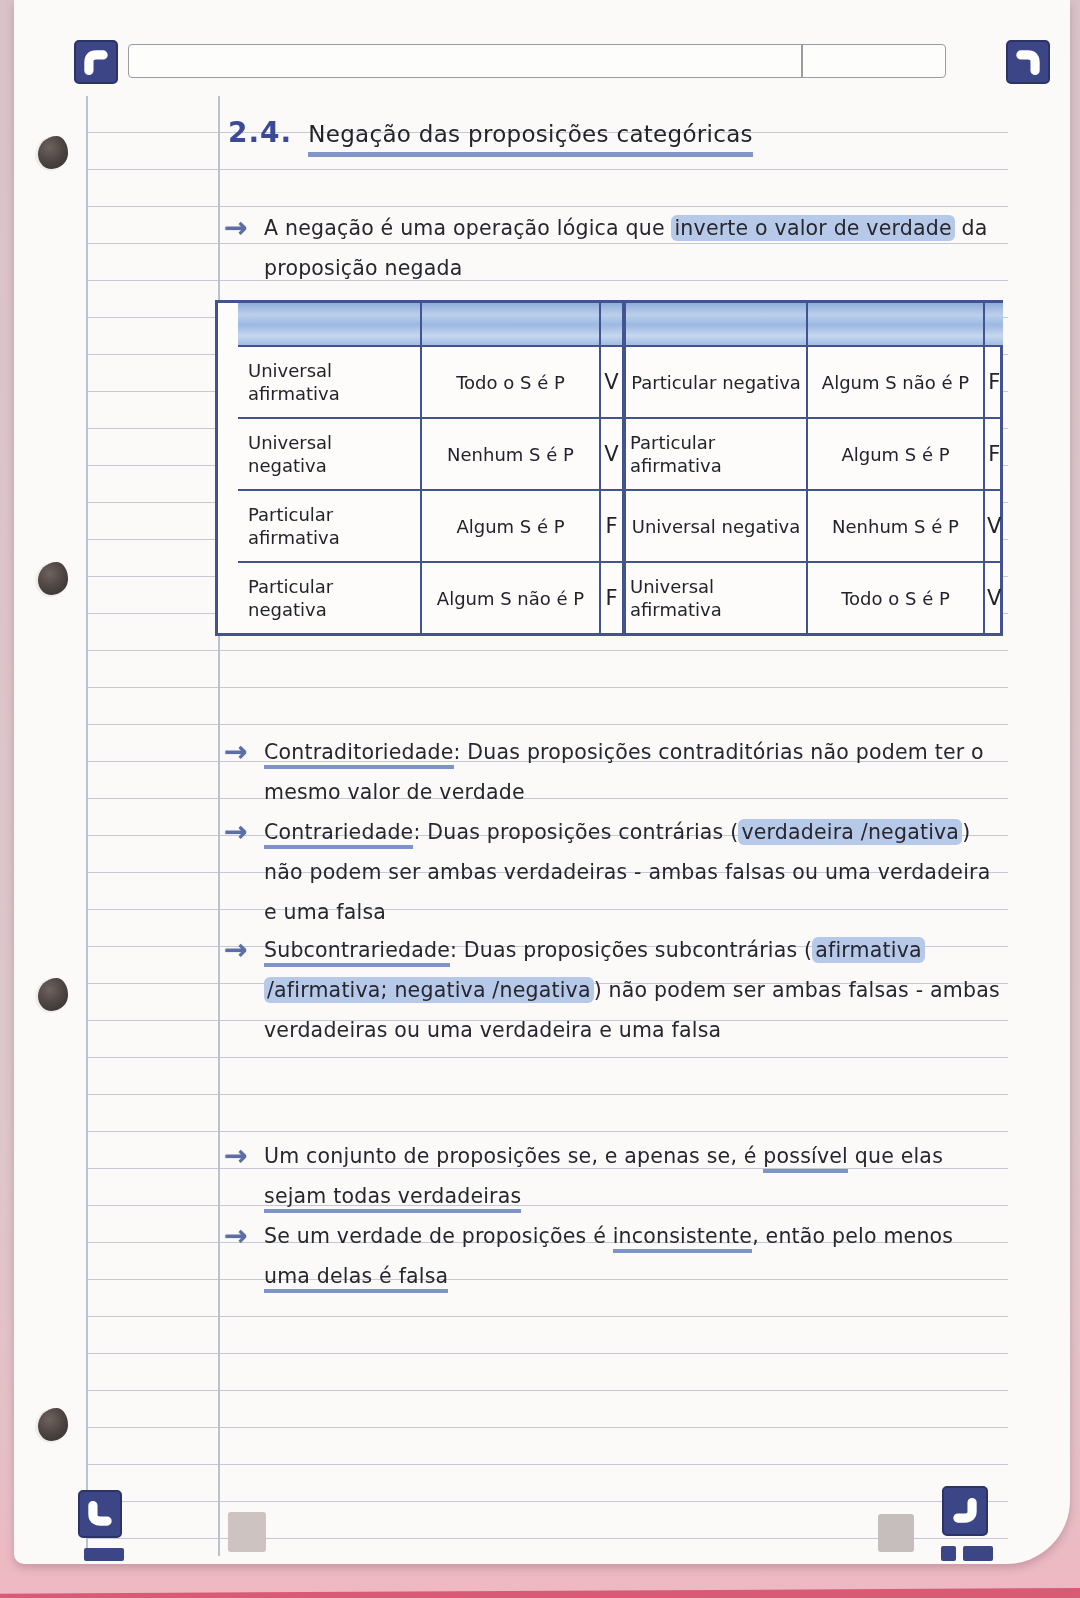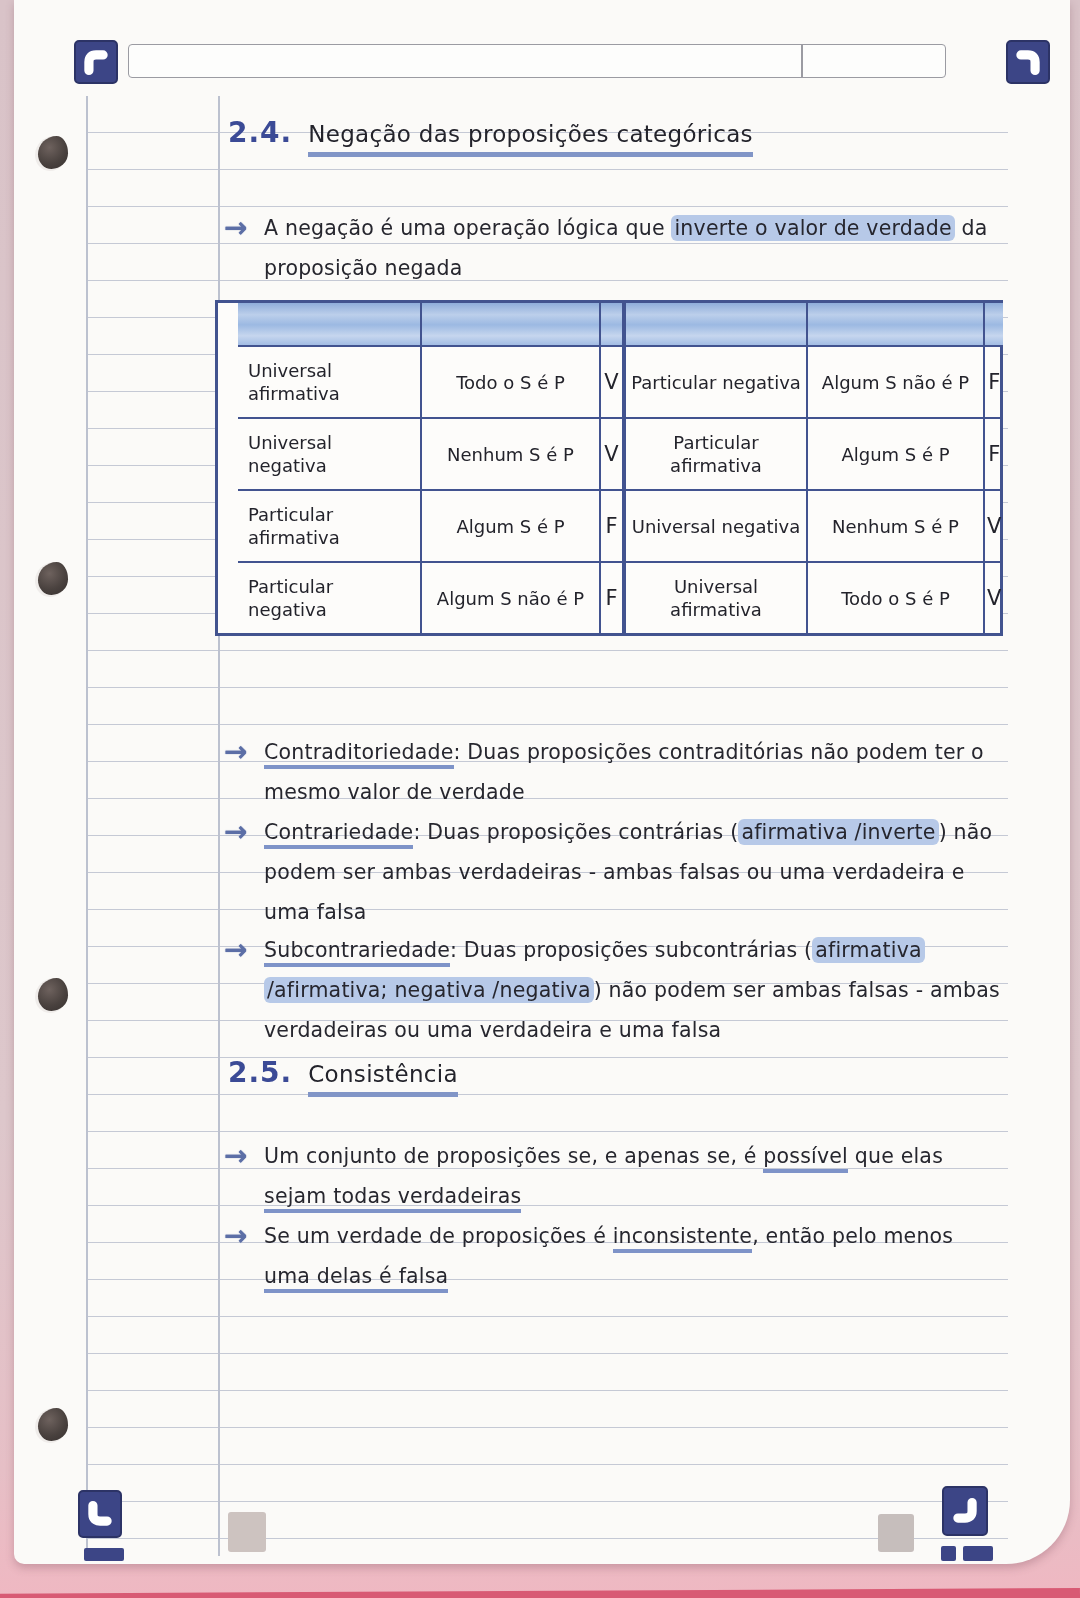--- a/index.html
+++ b/index.html
@@ -75,21 +75,21 @@
 
   
   .ctable {
     position:absolute; left:215px; top:300px; width:788px;
     border:3px solid #42538f; background:#fdfcfa;
     display:grid; grid-template-columns:184px 179px 23px 184px 177px 1fr;padding-left:20px;
   }
   .tc, .th {
     border-right:2px solid #42538f; border-top:2px solid #42538f;
     display:flex; align-items:center; justify-content:center;
-    text-align:center; font-size:18px; line-height:23px; color:#23232b; padding:5px 4px;
+    font-size:18px; line-height:23px; color:#23232b; padding:5px 4px;
   }
   .tc { min-height:72px; }
   .th {
     height:42px; border-top:none;
     background:linear-gradient(180deg,#8fadda 0%,#bccfeb 28%,#9cb9e2 52%,#c6d6ee 78%,#a3bde4 100%);
   }
   .tc:nth-of-type(6n+1), .th:nth-of-type(6n+1) { justify-content:flex-start; text-align:left; padding-left:10px; }
   .tc.vf { font-size:21px; padding:2px; }
   .tc:nth-of-type(6n), .th:nth-of-type(6n) { border-right:none; }
   .tc:nth-of-type(6n+4), .th:nth-of-type(6n+4) { border-left:2px solid #42538f; }
@@ -186,31 +186,28 @@
     <div class="tc vf">V</div>
   </div>
 
   <div class="bullet" style="top:732px">
     <span class="arrow">→</span>
     <p class="btext"><span class="seg label">Contraditoriedade</span><span class="seg plain">: Duas proposições contraditórias não podem ter o mesmo valor de verdade</span></p>
   </div>
 
   <div class="bullet" style="top:812px">
     <span class="arrow">→</span>
-    <p class="btext"><span class="seg label">Contrariedade</span><span class="seg plain">: Duas proposições contrárias (</span><span class="seg highlight">afirmativa /inverte</span><span class="seg plain">) não podem ser ambas verdadeiras - ambas falsas ou uma verdadeira e uma falsa</span></p>
+    <p class="btext"><span class="seg label">Contrariedade</span><span class="seg plain">: Duas proposições contrárias (</span><span class="seg highlight">verdadeira /negativa</span><span class="seg plain">) não podem ser ambas verdadeiras - ambas falsas ou uma verdadeira e uma falsa</span></p>
   </div>
 
   <div class="bullet" style="top:930px">
     <span class="arrow">→</span>
     <p class="btext"><span class="seg label">Subcontrariedade</span><span class="seg plain">: Duas proposições subcontrárias (</span><span class="seg highlight">afirmativa /afirmativa; negativa /negativa</span><span class="seg plain">) não podem ser ambas falsas - ambas verdadeiras ou uma verdadeira e uma falsa</span></p>
   </div>
 
-  <div class="heading" style="top:1056px">
-    <span class="hnum">2.5.</span><span class="htitle">Consistência</span>
-  </div>
 
   <div class="bullet" style="top:1136px">
     <span class="arrow">→</span>
     <p class="btext"><span class="seg plain">Um conjunto de proposições se, e apenas se, é </span><span class="seg underline">possível</span><span class="seg plain"> que elas </span><span class="seg underline">sejam todas verdadeiras</span></p>
   </div>
 
   <div class="bullet" style="top:1216px">
     <span class="arrow">→</span>
     <p class="btext"><span class="seg plain">Se um verdade de proposições é </span><span class="seg underline">inconsistente</span><span class="seg plain">, então pelo menos </span><span class="seg underline">uma delas é falsa</span></p>
   </div>

